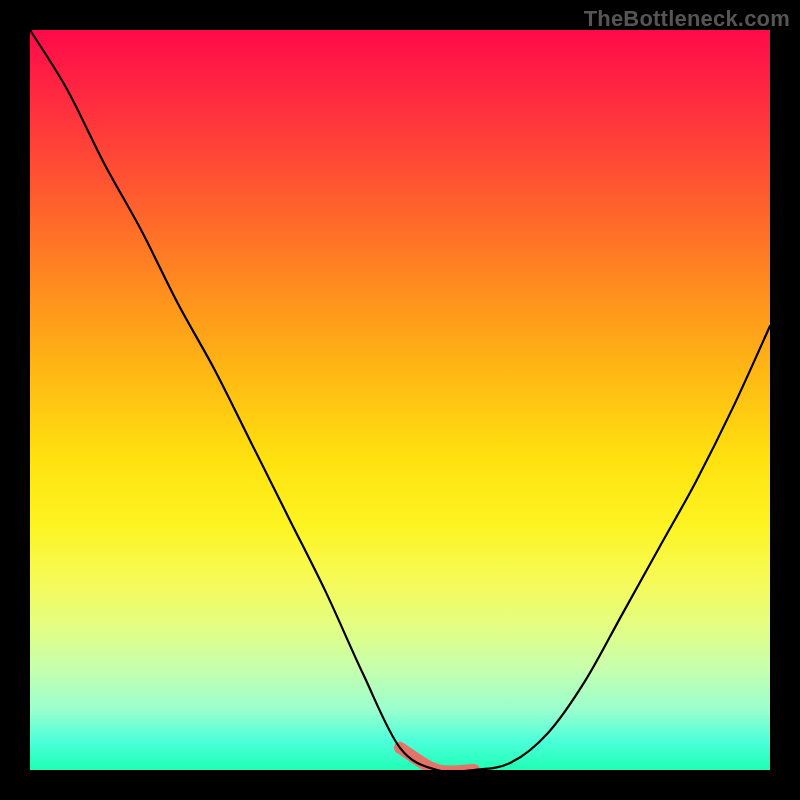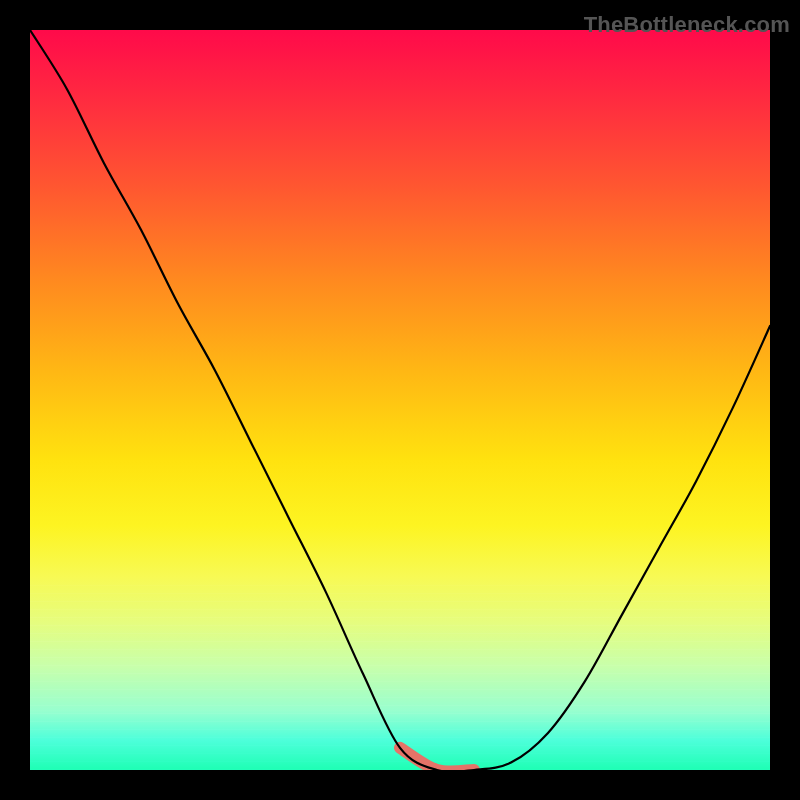--- a/index.html
+++ b/index.html
@@ -5,21 +5,21 @@
   * { margin: 0; padding: 0; box-sizing: border-box; }
   html, body { width: 800px; height: 800px; overflow: hidden; background: #000; }
   .frame {
     position: relative;
     width: 800px;
     height: 800px;
     background: #000;
   }
   .watermark {
     position: absolute;
-    top: 12px;
+    top: 6px;
     right: 10px;
     font-family: Arial, Helvetica, sans-serif;
     font-size: 22px;
     font-weight: 600;
     color: #555;
     letter-spacing: 0.2px;
     z-index: 50;
   }
   .plot-area {
     position: absolute;

